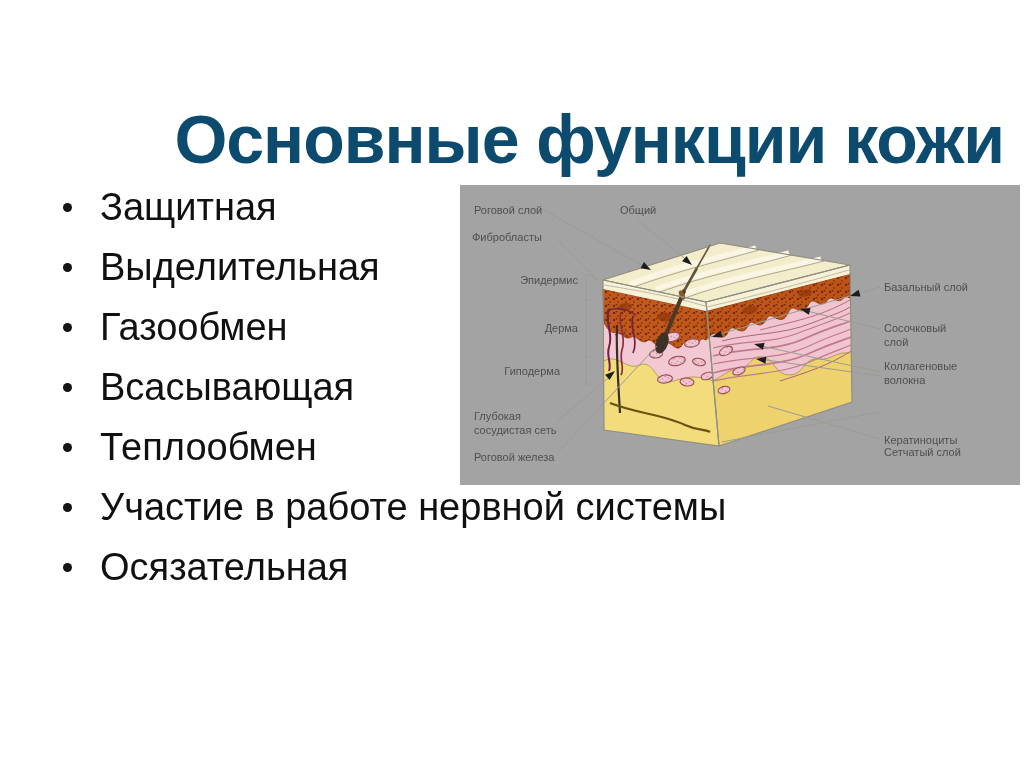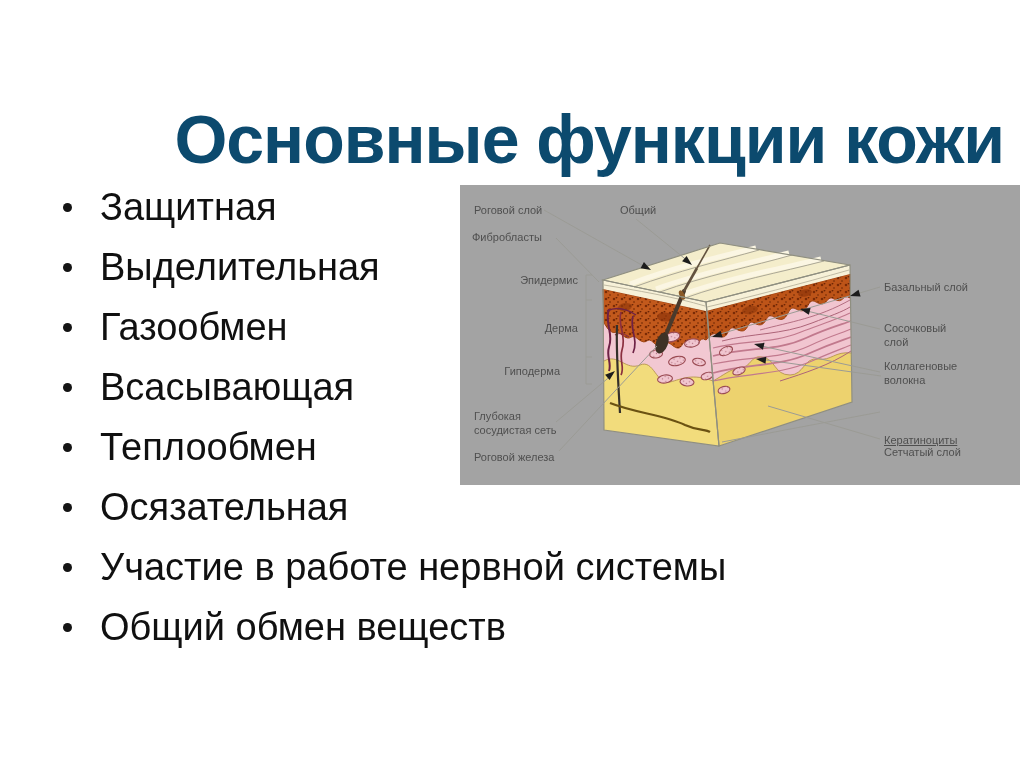--- a/index.html
+++ b/index.html
@@ -33,23 +33,22 @@
 <body>
 
 <h1 class="title">Основные функции кожи</h1>
 
 <ul class="bullets">
   <li>Защитная</li>
   <li>Выделительная</li>
   <li>Газообмен</li>
   <li>Всасывающая</li>
   <li>Теплообмен</li>
+  <li>Участие в работе нервной системы</li>
   <li>Осязательная</li>
-  <li>Участие в работе нервной системы</li>
-  <li>Общий обмен веществ</li>
 </ul>
 
 <div class="diagram">
   <svg width="560" height="300" viewBox="0 0 560 300">
     <defs>
       <pattern id="basaldots" width="8" height="7" patternUnits="userSpaceOnUse">
         <circle cx="2" cy="2" r="1.3" fill="#7A2B06"></circle>
         <circle cx="6" cy="5" r="1.1" fill="#8F3A0C"></circle>
         <circle cx="4.5" cy="0.5" r="0.9" fill="#6E2605"></circle>
       </pattern>
@@ -183,14 +182,14 @@
   <div class="lbl" style="left:12px;top:46px;">Фибробласты</div>
   <div class="lbl ralign" style="left:30px;top:89px;width:88px;">Эпидермис</div>
   <div class="lbl ralign" style="left:30px;top:137px;width:88px;text-align:right;">Дерма</div>
   <div class="lbl ralign" style="left:12px;top:180px;width:88px;">Гиподерма</div>
   <div class="lbl wrap" style="left:14px;top:225px;width:96px;">Глубокая сосудистая сеть</div>
   <div class="lbl" style="left:14px;top:266px;">Роговой железа</div>
   <div class="lbl" style="left:424px;top:96px;">Базальный слой</div>
   <div class="lbl wrap" style="left:424px;top:137px;width:66px;">Сосочковый слой</div>
   <div class="lbl wrap" style="left:424px;top:175px;width:78px;">Коллагеновые волокна</div>
   <div class="lbl" style="left:424px;top:221px;margin-top:40px;">Сетчатый слой</div>
-  <div class="lbl" style="left:424px;top:249px;text-decoration:underline;">Кератиноциты</div>
+  <div class="lbl" style="left:424px;top:249px;">Кератиноциты</div>
 </div>
 
 </body></html>

